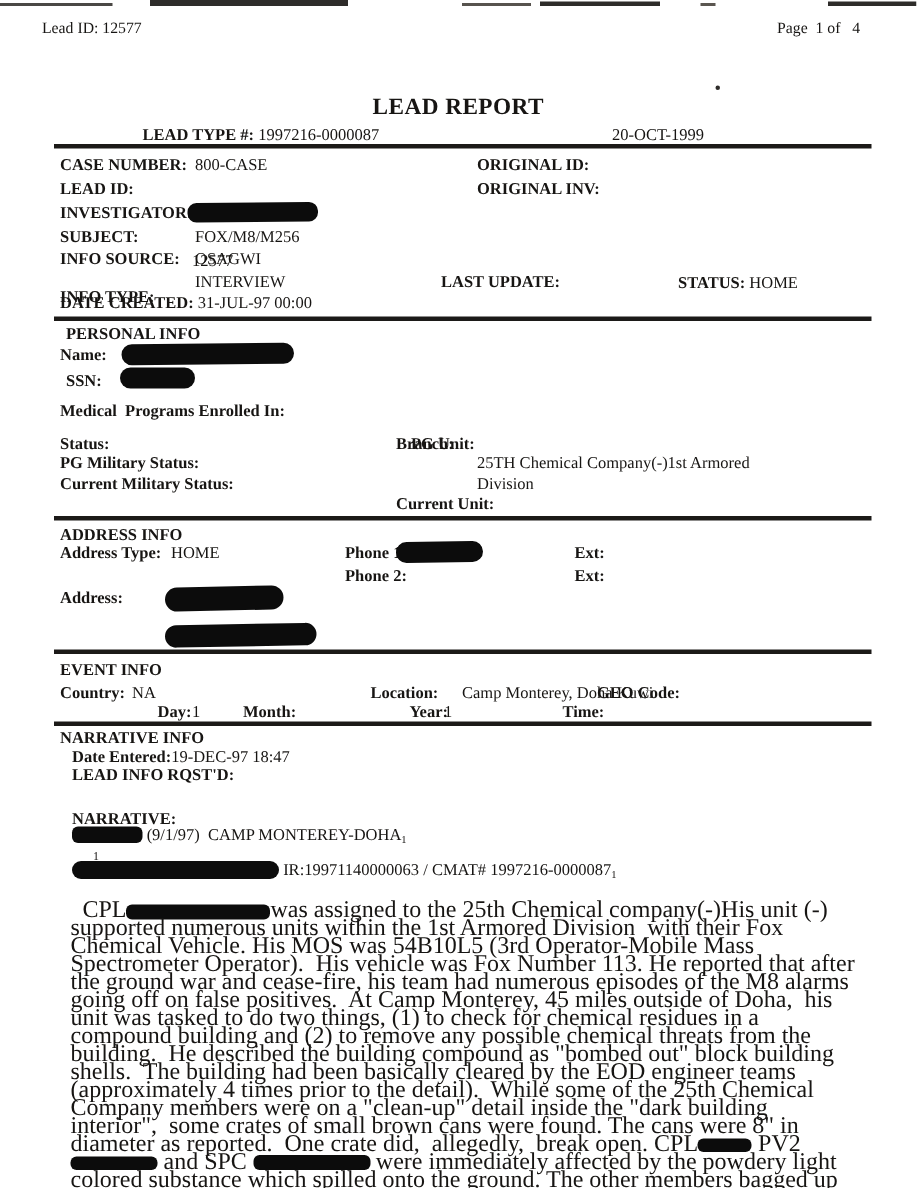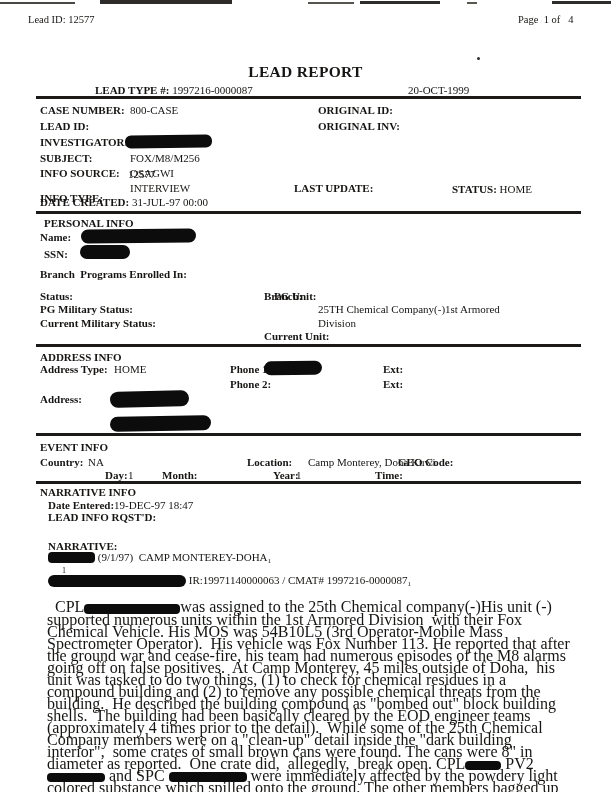--- a/index.html
+++ b/index.html
@@ -76,21 +76,21 @@
   <span>31-JUL-97 00:00</span></div>
 
 <div class="rule" style="top:211px;"></div>
 
 <div class="abs t11 b" style="left:44px;top:217px;">PERSONAL INFO</div>
 <div class="abs t11 b" style="left:40px;top:231px;">Name:</div>
 <div class="redact-abs" style="left:81px;top:229px;width:115px;height:14px;border-radius:7px;transform:rotate(-.5deg);"></div>
 <div class="abs t11 b" style="left:44px;top:248px;">SSN:</div>
 <div class="redact-abs" style="left:80px;top:245px;width:50px;height:14px;border-radius:7px;"></div>
 
-<div class="abs t11 b pre" style="left:40px;top:268px;">Branch  Programs Enrolled In:</div>
+<div class="abs t11 b pre" style="left:40px;top:268px;">Medical  Programs Enrolled In:</div>
 
 <div class="abs t11 b" style="left:40px;top:290px;">Status:</div>
 <div class="abs t11 b" style="left:264px;top:290px;">Branch:</div>
 
 <div class="abs t11 b" style="left:40px;top:303px;">PG Military Status:</div>
 <div class="abs t11 b" style="left:264px;top:290px;margin-left:10px;">PG Unit:</div>
 <div class="abs t11" style="left:318px;top:303px;">25TH Chemical Company(-)1st Armored</div>
 <div class="abs t11" style="left:318px;top:317px;">Division</div>
 <div class="abs t11 b" style="left:40px;top:317px;">Current Military Status:</div>
 <div class="abs t11 b" style="left:264px;top:330px;">Current Unit:</div>

